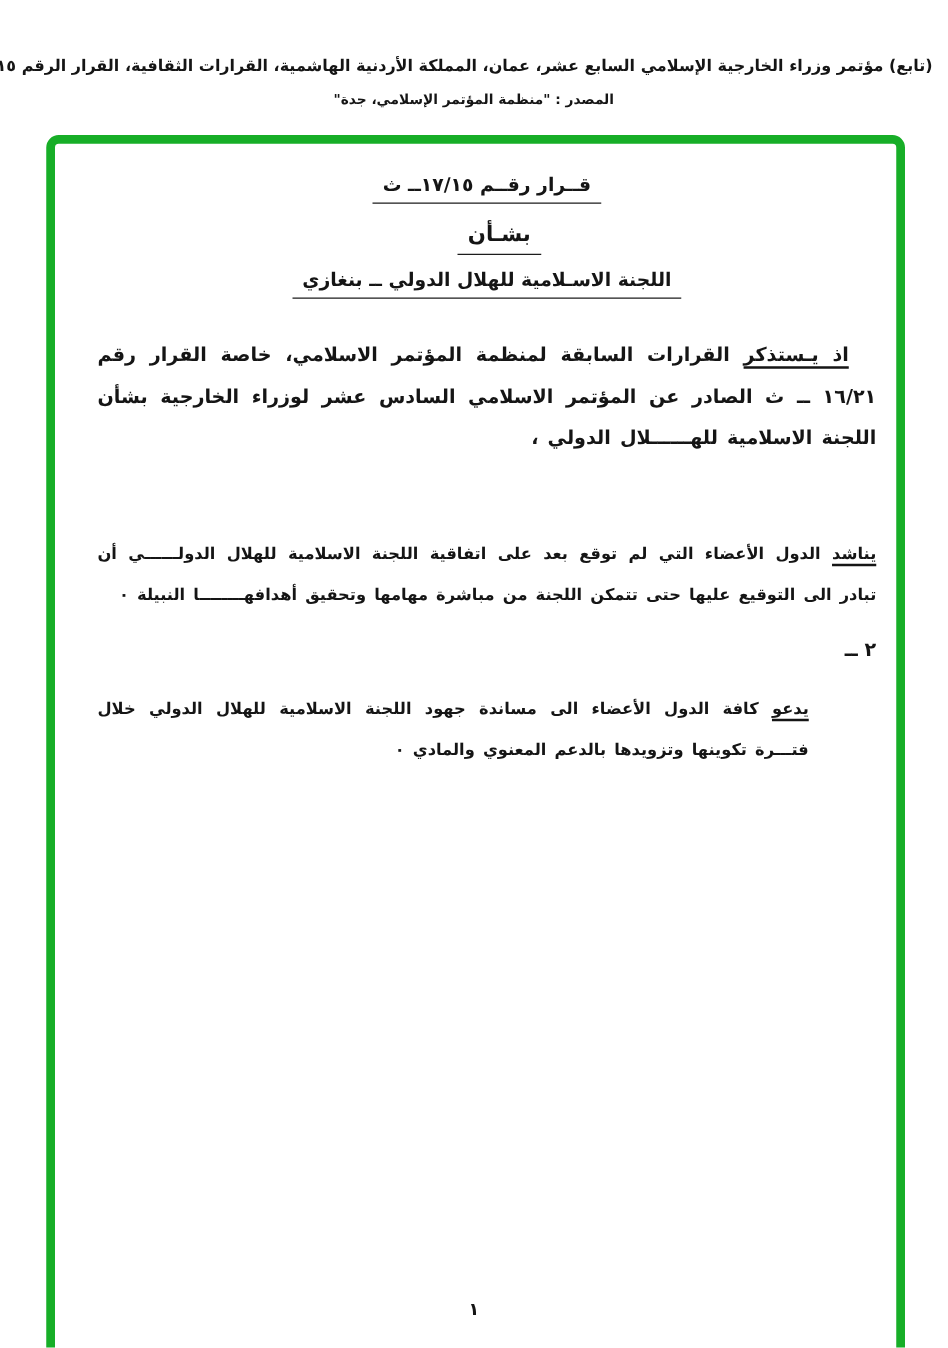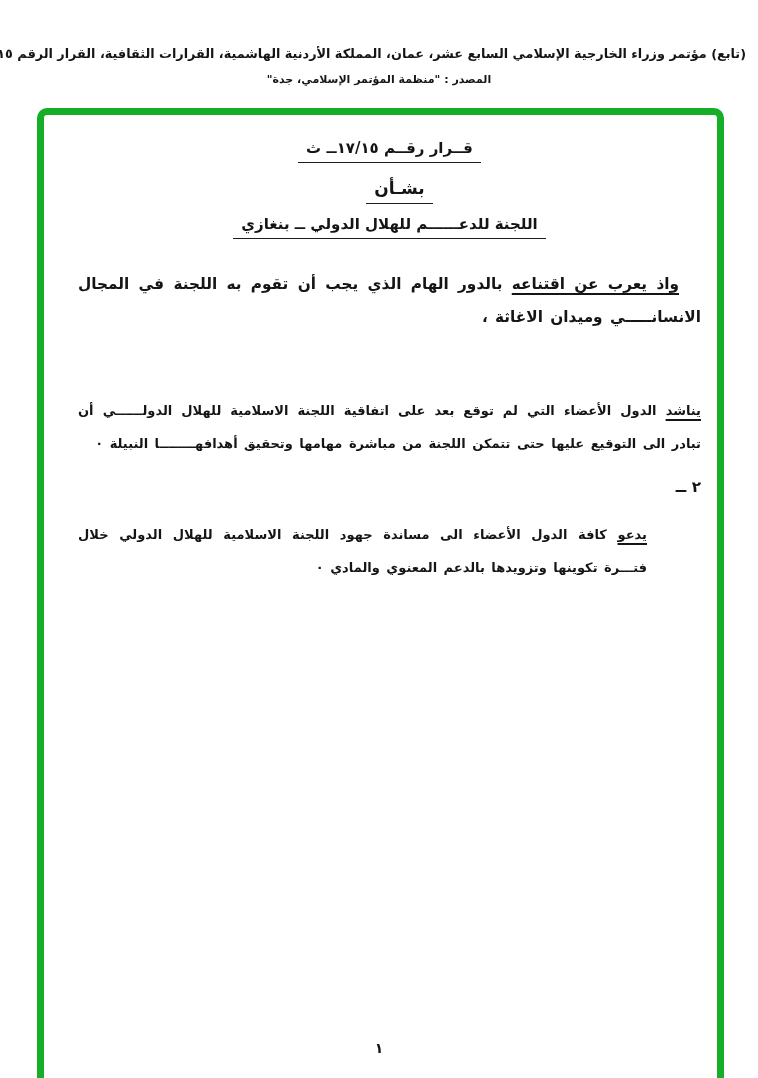--- a/index.html
+++ b/index.html
@@ -93,31 +93,31 @@
 <div class="frame">
   <div class="content">
 
     <div class="center">
       <span class="t t1">قــرار رقــم ١٧/١٥ــ ث</span>
     </div>
     <div class="center">
       <span class="t t2">بشـأن</span>
     </div>
     <div class="center">
-      <span class="t t3">اللجنة للدعــــــم للهلال الدولي ــ بنغازي</span>
+      <span class="t t3">اللجنة الاسـلامية للهلال الدولي ــ بنغازي</span>
     </div>
 
     <div class="docbody">
 
 
+      <p class="para">
+        <span class="lead">اذ يـستذكر</span><span> القرارات السابقة لمنظمة المؤتمر الاسلامي، خاصة القرار رقم ١٦/٢١ ــ ث الصادر عن المؤتمر الاسلامي السادس عشر لوزراء الخارجية بشأن اللجنة الاسلامية للهــــــلال الدولي ،</span>
+      </p>
 
 
-      <p class="para">
-        <span class="lead">واذ يعرب عن اقتناعه</span><span> بالدور الهام الذي يجب أن تقوم به اللجنة في المجال الانسانـــــي وميدان الاغاثة ،</span>
-      </p>
 
 
 
       <div class="items">
 
         <div class="item">
           <div class="item-body">
             <span class="lead">يناشد</span><span> الدول الأعضاء التي لم توقع بعد على اتفاقية اللجنة الاسلامية للهلال الدولــــــي أن تبادر الى التوقيع عليها حتى تتمكن اللجنة من مباشرة مهامها وتحقيق أهدافهــــــــا النبيلة ٠</span>
           </div>
         </div>

